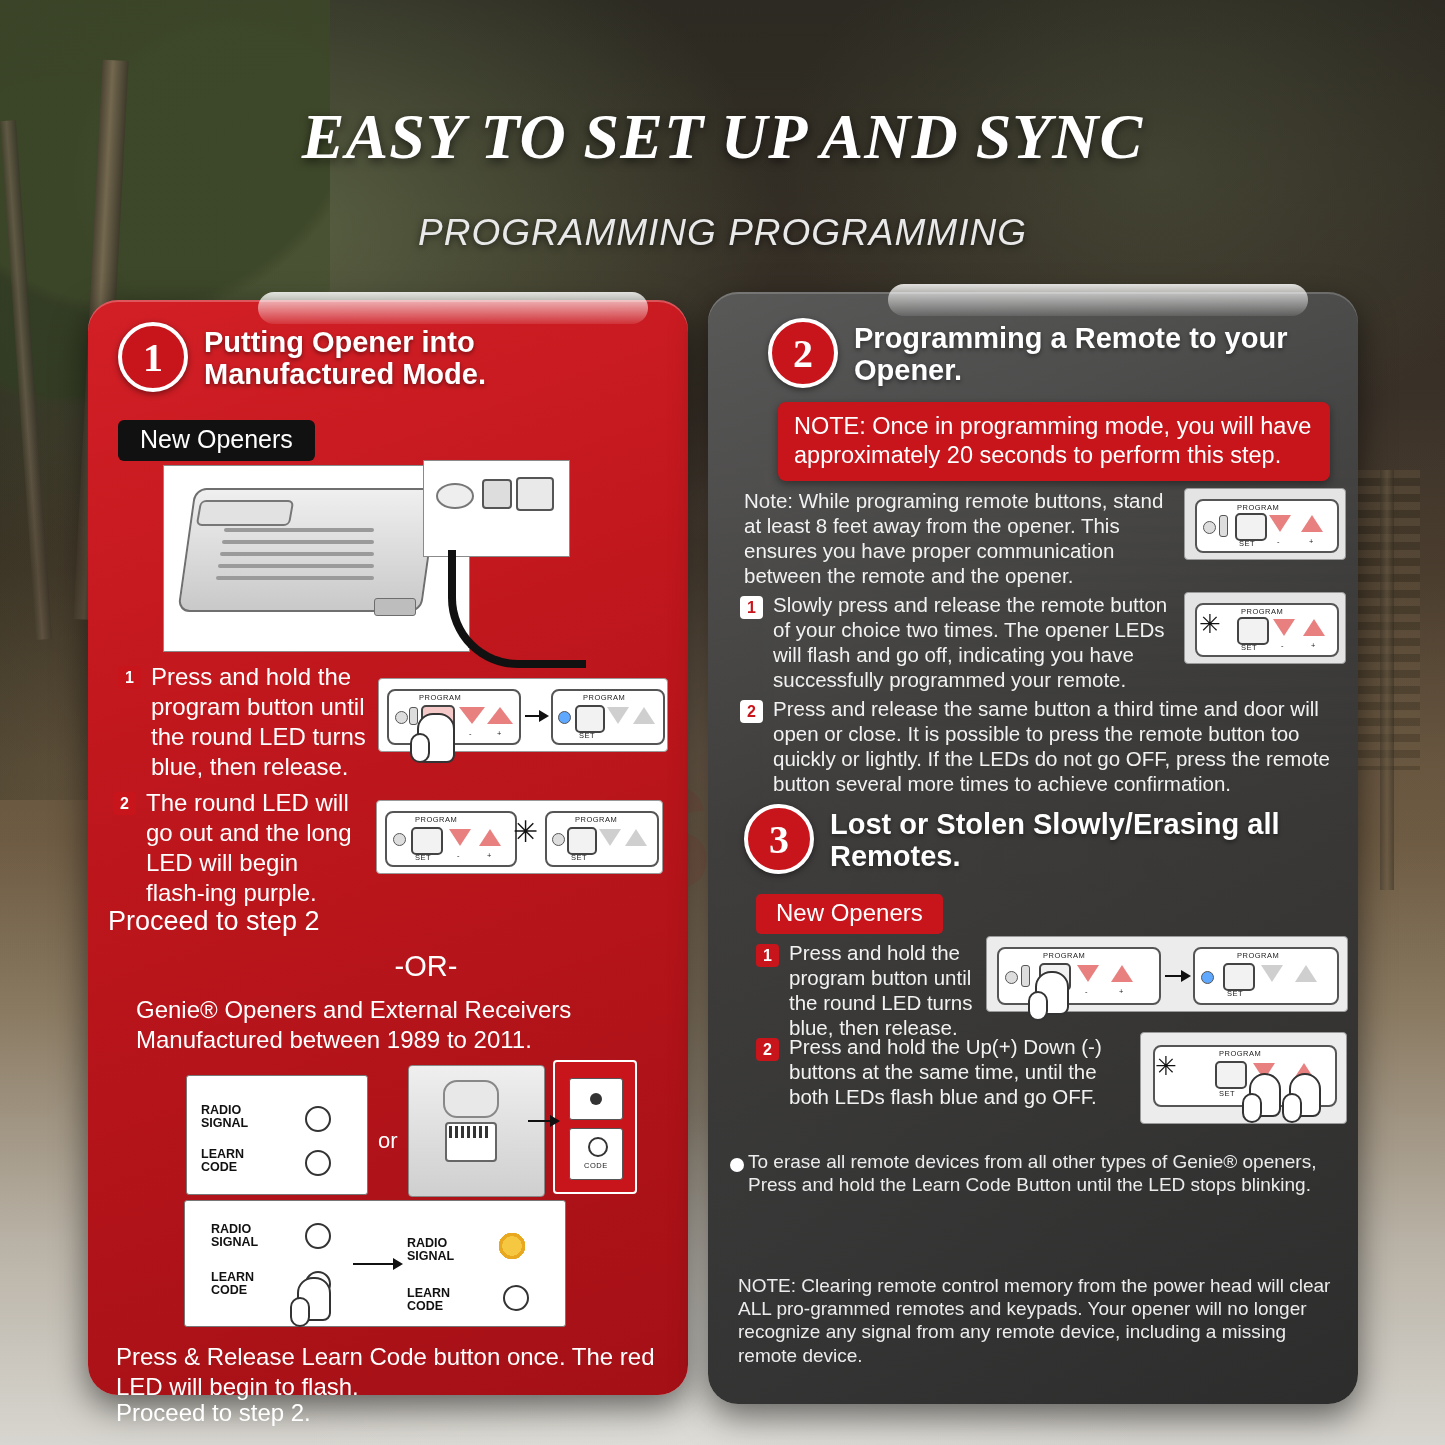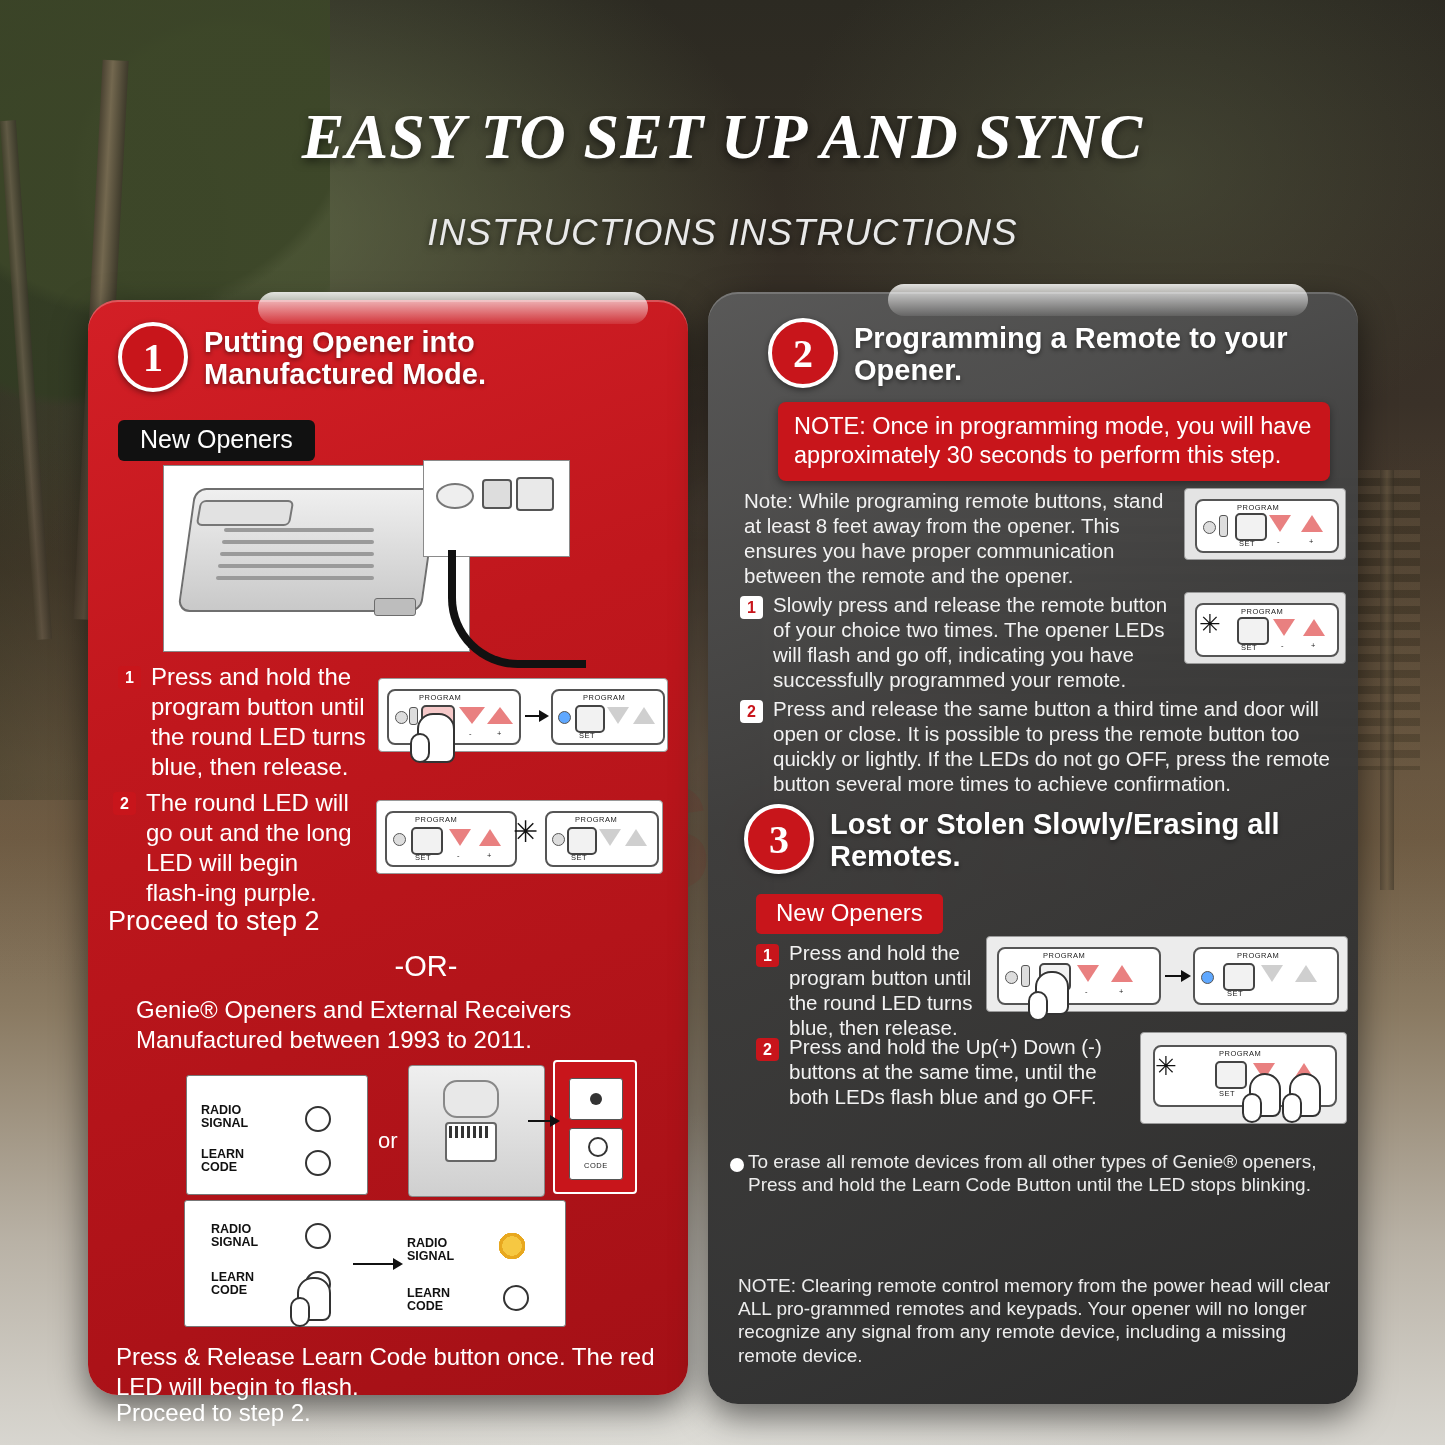--- a/index.html
+++ b/index.html
@@ -196,21 +196,21 @@
   <div class="bg-house"></div>
   <div class="bg-slats"></div>
   <div class="bg-post" style="left:760px"></div>
   <div class="bg-post" style="left:1380px"></div>
   <div class="bg-glow"></div>
   <div class="swoosh"></div>
   <div class="wm">AWESOMEK</div>
 </div>
 
 <div class="title">EASY TO SET UP  AND SYNC</div>
-<div class="subtitle">INSTRUCTIONS INSTRUCTIONS</div>
+<div class="subtitle">PROGRAMMING PROGRAMMING</div>
 
 <div class="panel panel-left">
   <div class="tab-gloss"></div>
 
   <div class="step-head" style="position:absolute;left:30px;top:22px;width:540px;">
     <div class="circ circ-on-red">1</div>
     <div class="step-title" style="margin-top:4px;">Putting Opener into Manufactured Mode.</div>
   </div>
 
   <div style="position:absolute;left:30px;top:120px;">
@@ -286,21 +286,21 @@
       <div class="prog-btn" style="position:absolute;left:20px;top:14px;width:26px;height:24px;"></div>
       <div class="lbl" style="position:absolute;left:24px;top:40px;">SET</div>
       <div class="tri tri-down" style="position:absolute;left:52px;top:16px;border-left-width:11px;border-right-width:11px;border-top-color:#cfcfcf;"></div>
       <div class="tri tri-up" style="position:absolute;left:78px;top:16px;border-left-width:11px;border-right-width:11px;border-bottom-color:#cfcfcf;"></div>
     </div>
   </div>
 
   <div class="txt-white-lg" style="position:absolute;left:20px;top:605px;font-size:27px;">Proceed to step 2</div>
   <div class="txt-white-lg" style="position:absolute;left:0;top:648px;width:676px;text-align:center;font-size:29px;">-OR-</div>
 
-  <div class="txt-white-lg" style="position:absolute;left:48px;top:695px;width:520px;font-size:24px;">Genie® Openers and External Receivers Manufactured between 1993 to 2011.</div>
+  <div class="txt-white-lg" style="position:absolute;left:48px;top:695px;width:520px;font-size:24px;">Genie® Openers and External Receivers Manufactured between 1989 to 2011.</div>
 
   <div class="receiver" style="left:98px;top:775px;width:180px;height:118px;">
     <div class="rlabel" style="position:absolute;left:14px;top:28px;">RADIO<br>SIGNAL</div>
     <div class="circle-btn" style="position:absolute;left:118px;top:30px;"></div>
     <div class="rlabel" style="position:absolute;left:14px;top:72px;">LEARN<br>CODE</div>
     <div class="circle-btn" style="position:absolute;left:118px;top:74px;"></div>
   </div>
   <div class="txt-white" style="position:absolute;left:290px;top:828px;font-size:22px;">or</div>
 
   <div style="position:absolute;left:320px;top:765px;width:135px;height:130px;background:linear-gradient(180deg,#efefef,#cfcfcf);border:1px solid #888;border-radius:4px;">
@@ -337,21 +337,21 @@
 </div>
 
 <div class="panel panel-right">
   <div class="tab-gloss"></div>
 
   <div class="step-head" style="position:absolute;left:60px;top:26px;width:560px;">
     <div class="circ circ-on-gray">2</div>
     <div class="step-title" style="margin-top:4px;">Programming a Remote to your Opener.</div>
   </div>
 
-  <div class="notebox" style="position:absolute;left:70px;top:110px;width:520px;">NOTE: Once in programming mode, you will have approximately 30 seconds to perform this step.</div>
+  <div class="notebox" style="position:absolute;left:70px;top:110px;width:520px;">NOTE: Once in programming mode, you will have approximately 20 seconds to perform this step.</div>
 
   <div class="txt-dark" style="position:absolute;left:36px;top:196px;width:420px;">Note: While programing remote buttons, stand at least 8 feet away from the opener. This ensures you have proper communication between the remote and the opener.</div>
 
   <div class="card" style="position:absolute;left:476px;top:196px;width:160px;height:70px;background:#e4e4e4;">
     <div style="position:absolute;left:10px;top:10px;width:140px;height:50px;background:#fff;border:2px solid #555;border-radius:8px;">
       <div class="lbl" style="position:absolute;left:40px;top:2px;">PROGRAM</div>
       <div class="led-round" style="position:absolute;left:6px;top:20px;"></div>
       <div class="led-bar" style="position:absolute;left:22px;top:14px;"></div>
       <div class="prog-btn" style="position:absolute;left:38px;top:12px;width:28px;height:24px;"></div>
       <div class="lbl" style="position:absolute;left:42px;top:38px;">SET</div>

